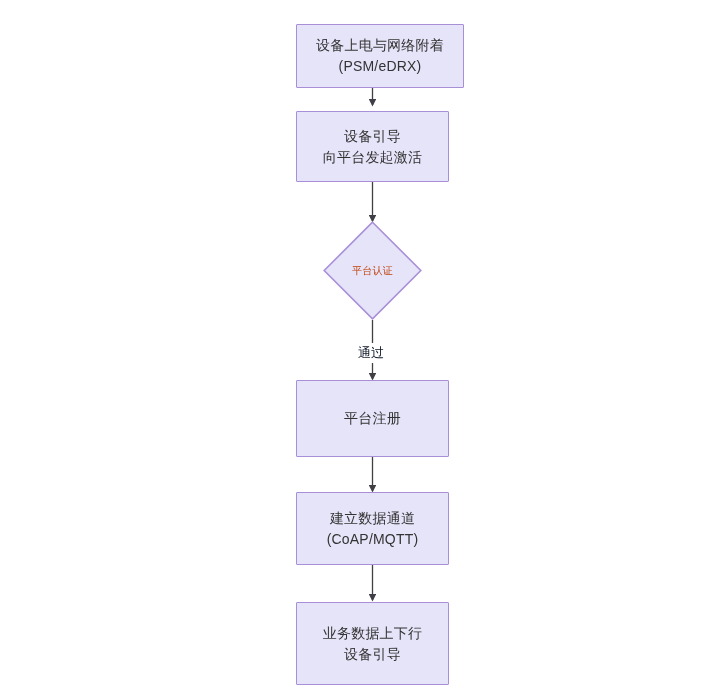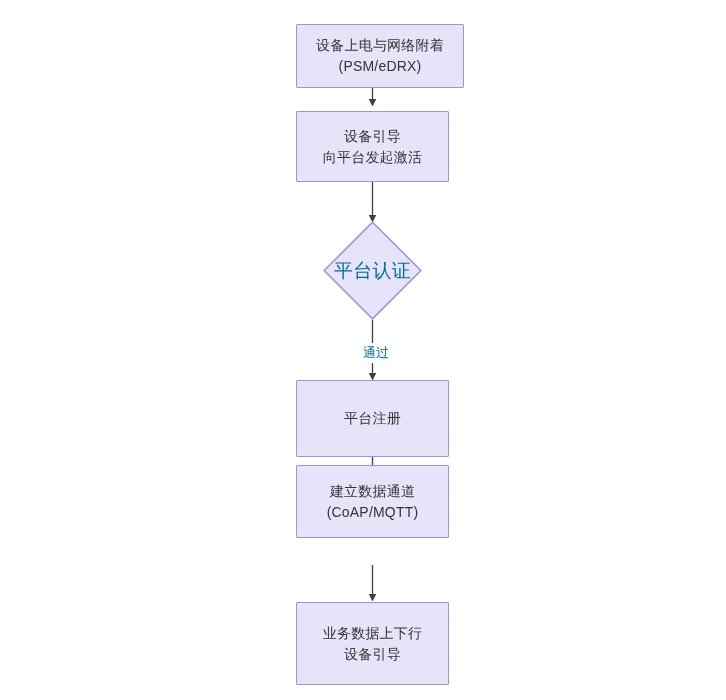--- a/index.html
+++ b/index.html
@@ -56,35 +56,34 @@
   .diamond-shape {
     position: absolute;
     left: 0;
     top: 0;
     width: 100%;
     height: 100%;
   }
   .diamond-label {
     position: relative;
     z-index: 2;
-    color: #0369a1;
-    font-size: 19px;
+    color: #c2410c;
+    font-size: 10px;
     line-height: 21px;
     white-space: nowrap;
   }
   
   .edge-label {
     position: absolute;
     background: #ffffff;
-    color: #0369a1;
+    color: #0f172a;
     font-size: 13px;
     line-height: 18px;
     padding: 1px 3px;
     white-space: nowrap;
-    text-align: center;
   }
 </style>
 </head>
 <body>
 
 <div id="canvas">
 
   <svg class="flow-svg" viewBox="0 0 726 700" xmlns="http://www.w3.org/2000/svg">
     <defs>
       <marker id="arrow" viewBox="0 0 10 10" refX="8" refY="5" markerWidth="6" markerHeight="6" orient="auto-start-reverse">
@@ -119,21 +118,21 @@
     </svg>
     <span class="diamond-label">平台认证</span>
   </div>
 
   <div class="edge-label" style="left:355px; top:343px; width:36px;">通过</div>
 
   <div class="node node-box" style="left:296px; top:380px; width:153px; height:77px;">
     <span class="node-line">平台注册</span>
   </div>
 
-  <div class="node node-box" style="left:296px; top:465px; width:153px; height:73px;">
+  <div class="node node-box" style="left:296px; top:492px; width:153px; height:73px;">
     <span class="node-line">建立数据通道</span>
     <span class="node-line">(CoAP/MQTT)</span>
   </div>
 
   <div class="node node-box" style="left:296px; top:602px; width:153px; height:83px;">
     <span class="node-line">业务数据上下行</span>
     <span class="node-line">设备引导</span>
   </div>
 
 </div>

